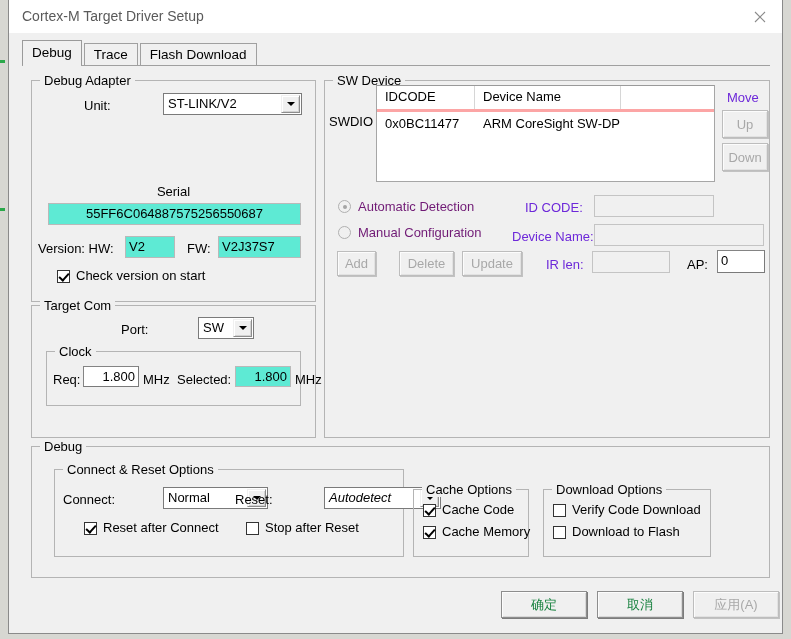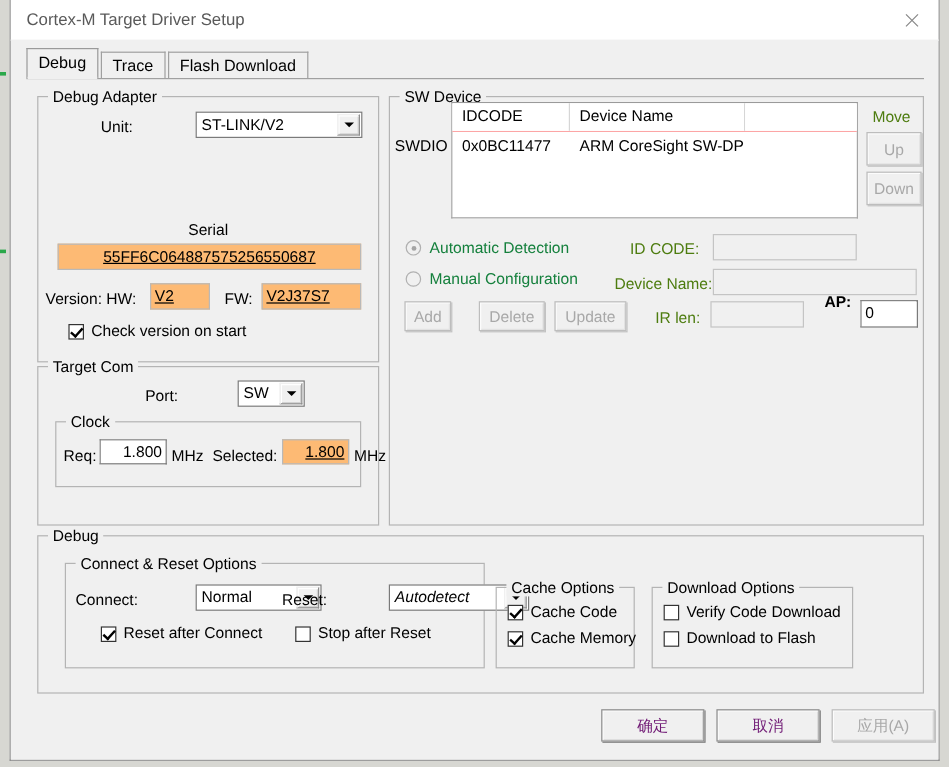--- a/index.html
+++ b/index.html
@@ -62,30 +62,30 @@
   
   .group{
     position:absolute;border:1px solid #b4b4b4;box-sizing:border-box;
   }
   .group > .legend{
     position:absolute;top:-8px;left:8px;background:#f0f0f0;padding:0 4px;
     font-size:13px;color:#000;white-space:nowrap;
   }
 
   .lbl{position:absolute;font-size:13px;white-space:nowrap;}
-  .lbl.dis{color:#4d7c0f;}
+  .lbl.dis{color:#6d28d9;}
 
   
   .txt{
     position:absolute;box-sizing:border-box;background:#fff;
     border:1px solid #7a7a7a;border-top-color:#848484;border-left-color:#848484;
     font-size:13px;padding:1px 3px;line-height:17px;
     overflow:hidden;white-space:nowrap;
   }
-  .txt.ro{background:#fdba74;color:#000;border:1px solid #b9b9b9;text-decoration:underline;}
+  .txt.ro{background:#5eead4;color:#000;border:1px solid #b9b9b9;}
   .txt.dis{background:#f0f0f0;color:#a5a5a5;border:1px solid #c4c4c4;}
   .txt.center{text-align:center;}
   .txt.right{text-align:right;}
 
   
   .combo{
     position:absolute;box-sizing:border-box;background:#fff;
     border:1px solid #7a7a7a;font-size:13px;
     line-height:18px;padding:1px 0 1px 4px;overflow:hidden;white-space:nowrap;margin-left:48px;
   }
@@ -106,45 +106,45 @@
   .cbx .box{
     width:13px;height:13px;box-sizing:border-box;background:#fff;
     border:1px solid #333;margin-right:6px;position:relative;flex:0 0 auto;
   }
   .cbx .box.checked:after{
     content:"";position:absolute;left:3px;top:0px;width:4px;height:8px;
     border:solid #000;border-width:0 2px 2px 0;transform:rotate(42deg);
   }
 
   
-  .rdo{position:absolute;display:flex;align-items:center;font-size:13px;white-space:nowrap;color:#15803d;}
+  .rdo{position:absolute;display:flex;align-items:center;font-size:13px;white-space:nowrap;color:#701a75;}
   .rdo .circ{
     width:13px;height:13px;box-sizing:border-box;border-radius:50%;
     border:1px solid #b0b0b0;background:#f0f0f0;margin-right:7px;position:relative;flex:0 0 auto;
   }
   .rdo .circ.sel:after{
     content:"";position:absolute;left:3.5px;top:3.5px;width:4px;height:4px;border-radius:50%;background:#a5a5a5;
   }
 
   
   .btn{
     position:absolute;box-sizing:border-box;background:#f0f0f0;
     border:1px solid #8d8d8d;
     box-shadow:inset 1px 1px 0 #fcfcfc, inset -1px -1px 0 #d8d8d8, 1px 1px 0 #7c7c7c;
     font-size:13px;display:flex;align-items:center;justify-content:center;
-    color:#701a75;
+    color:#15803d;
   }
   .btn.dis{color:#a8a8a8;border-color:#bdbdbd;box-shadow:inset 1px 1px 0 #fcfcfc, inset -1px -1px 0 #e2e2e2, 1px 1px 0 #c2c2c2;}
 
   
   .listview{
     position:absolute;box-sizing:border-box;background:#fff;
     border:1px solid #a6a6a6;border-top-color:#9a9a9a;
   }
-  .lv-head{display:flex;height:23px;border-bottom:1px solid #fca5a5;}
+  .lv-head{display:flex;height:23px;border-bottom:3px solid #fca5a5;}
   .lv-head .hcell{
     box-sizing:border-box;border-right:1px solid #d6d6d6;
     padding:3px 0 0 8px;font-size:13px;background:#fff;
   }
   .lv-row{display:flex;height:22px;align-items:center;}
   .lv-row .cell{box-sizing:border-box;font-size:13px;padding-left:8px;}
 </style>
 </head>
 <body>
 
@@ -271,21 +271,21 @@
       <div class="btn dis" style="left:74px;top:170px;width:55px;height:25px;">
         <span>Delete</span>
       </div>
       <div class="btn dis" style="left:137px;top:170px;width:60px;height:25px;">
         <span>Update</span>
       </div>
 
       <div class="lbl dis" style="left:221px;top:176px;">IR len:</div>
       <div class="txt dis" style="left:267px;top:170px;width:78px;height:22px;"></div>
 
-      <div class="lbl" style="left:362px;top:163px;font-weight:bold;">AP:</div>
+      <div class="lbl" style="left:362px;top:176px;">AP:</div>
       <div class="txt" style="left:392px;top:169px;width:48px;height:23px;">0</div>
     </div>
 
     <div class="group" style="left:22px;top:413px;width:739px;height:132px;">
       <div class="legend">Debug</div>
 
       <div class="group" style="left:22px;top:22px;width:350px;height:88px;">
         <div class="legend">Connect &amp; Reset Options</div>
 
         <div class="lbl" style="left:8px;top:22px;">Connect:</div>

